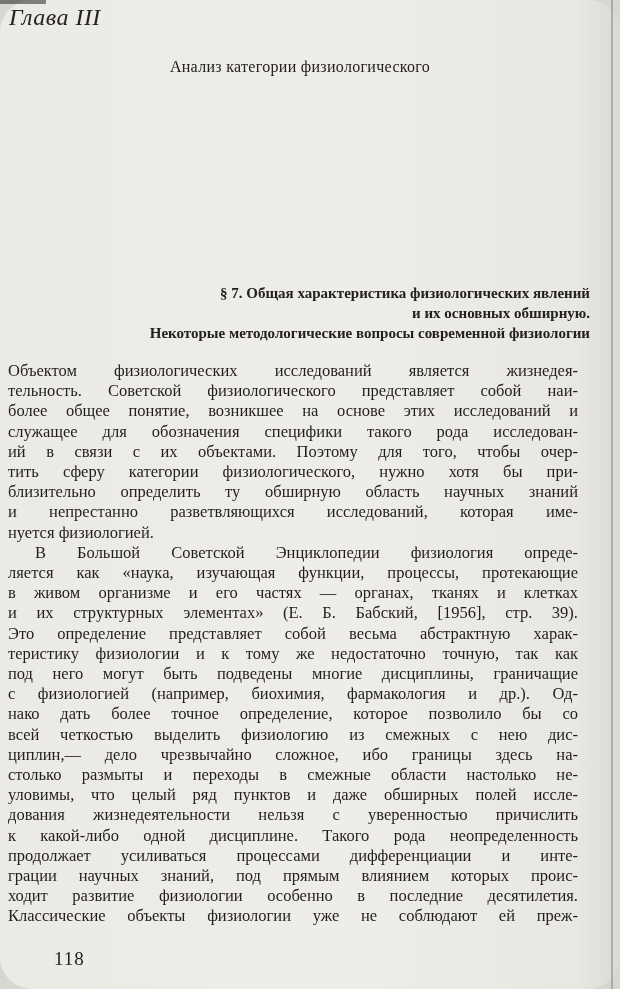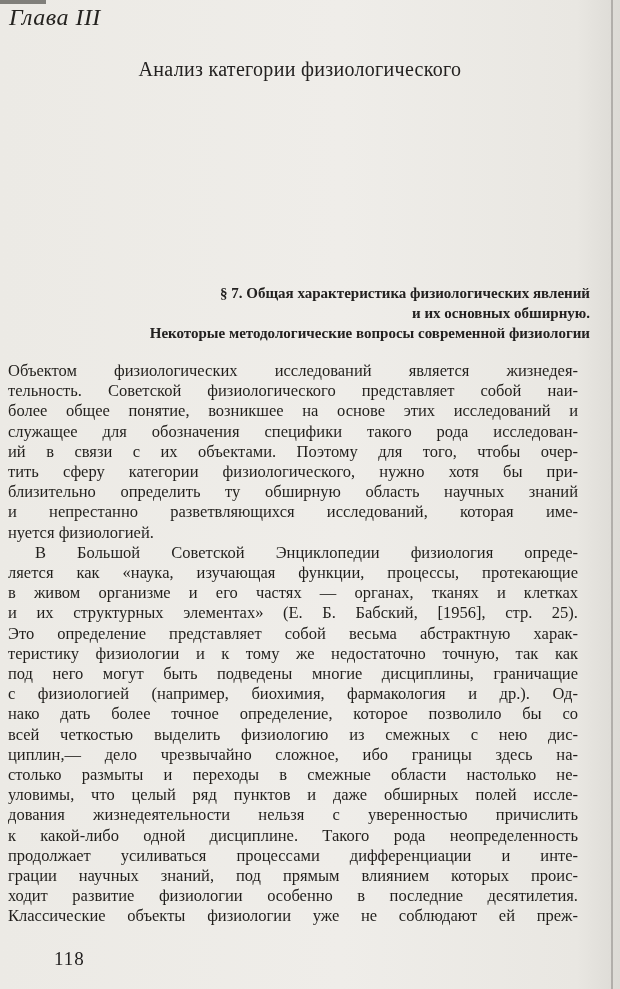--- a/index.html
+++ b/index.html
@@ -7,20 +7,21 @@
     width: 620px; height: 989px;
     background: #d8d6d1;
     font-family: "Liberation Serif", serif;
     overflow: hidden;
   }
   .page {
     position: relative;
     width: 620px; height: 989px;
     background: linear-gradient(90deg, #eceae5 0%, #efede9 55%, #e9e7e2 93%, #dcdad5 100%);
     color: #211f1c;
+    border-radius: 32px;
   }
   .scan-edge {
     position: absolute; top: 0; right: 7px;
     width: 2px; height: 989px;
     background: rgba(60,58,54,0.28);
   }
   .scan-speck {
     position: absolute; top: 0; left: 0;
     width: 46px; height: 4px;
     background: rgba(40,38,34,0.55);
@@ -29,21 +30,21 @@
     position: absolute; left: 9px; top: 4px;
     font-style: italic;
     font-size: 24px;
     letter-spacing: 0.5px;
     color: #252320;
   }
   .title {
     position: absolute; left: 0; top: 58px;
     width: 600px;
     text-align: center;
-    font-size: 20px;
+    font-size: 16px;
     letter-spacing: 0.3px;
     color: #232120;
   }
   .section {
     position: absolute; left: 100px; top: 283px;
     width: 490px;
     font-weight: bold;
     font-size: 15px;
     line-height: 20px;
     color: #232120;
@@ -100,21 +101,21 @@
         <div class="line">ий в связи с их объектами. Поэтому для того, чтобы очер-</div>
         <div class="line">тить сферу категории физиологического, нужно хотя бы при-</div>
         <div class="line">близительно определить ту обширную область научных знаний</div>
         <div class="line">и непрестанно разветвляющихся исследований, которая име-</div>
         <div class="line">нуется физиологией.</div>
       </div>
     <div class="para indent cont">
         <div class="line">В Большой Советской Энциклопедии физиология опреде-</div>
         <div class="line">ляется как «наука, изучающая функции, процессы, протекающие</div>
         <div class="line">в живом организме и его частях — органах, тканях и клетках</div>
-        <div class="line">и их структурных элементах» (Е. Б. Бабский, [1956], стр. 25).</div>
+        <div class="line">и их структурных элементах» (Е. Б. Бабский, [1956], стр. 39).</div>
         <div class="line">Это определение представляет собой весьма абстрактную харак-</div>
         <div class="line">теристику физиологии и к тому же недостаточно точную, так как</div>
         <div class="line">под него могут быть подведены многие дисциплины, граничащие</div>
         <div class="line">с физиологией (например, биохимия, фармакология и др.). Од-</div>
         <div class="line">нако дать более точное определение, которое позволило бы со</div>
         <div class="line">всей четкостью выделить физиологию из смежных с нею дис-</div>
         <div class="line">циплин,— дело чрезвычайно сложное, ибо границы здесь на-</div>
         <div class="line">столько размыты и переходы в смежные области настолько не-</div>
         <div class="line">уловимы, что целый ряд пунктов и даже обширных полей иссле-</div>
         <div class="line">дования жизнедеятельности нельзя с уверенностью причислить</div>

